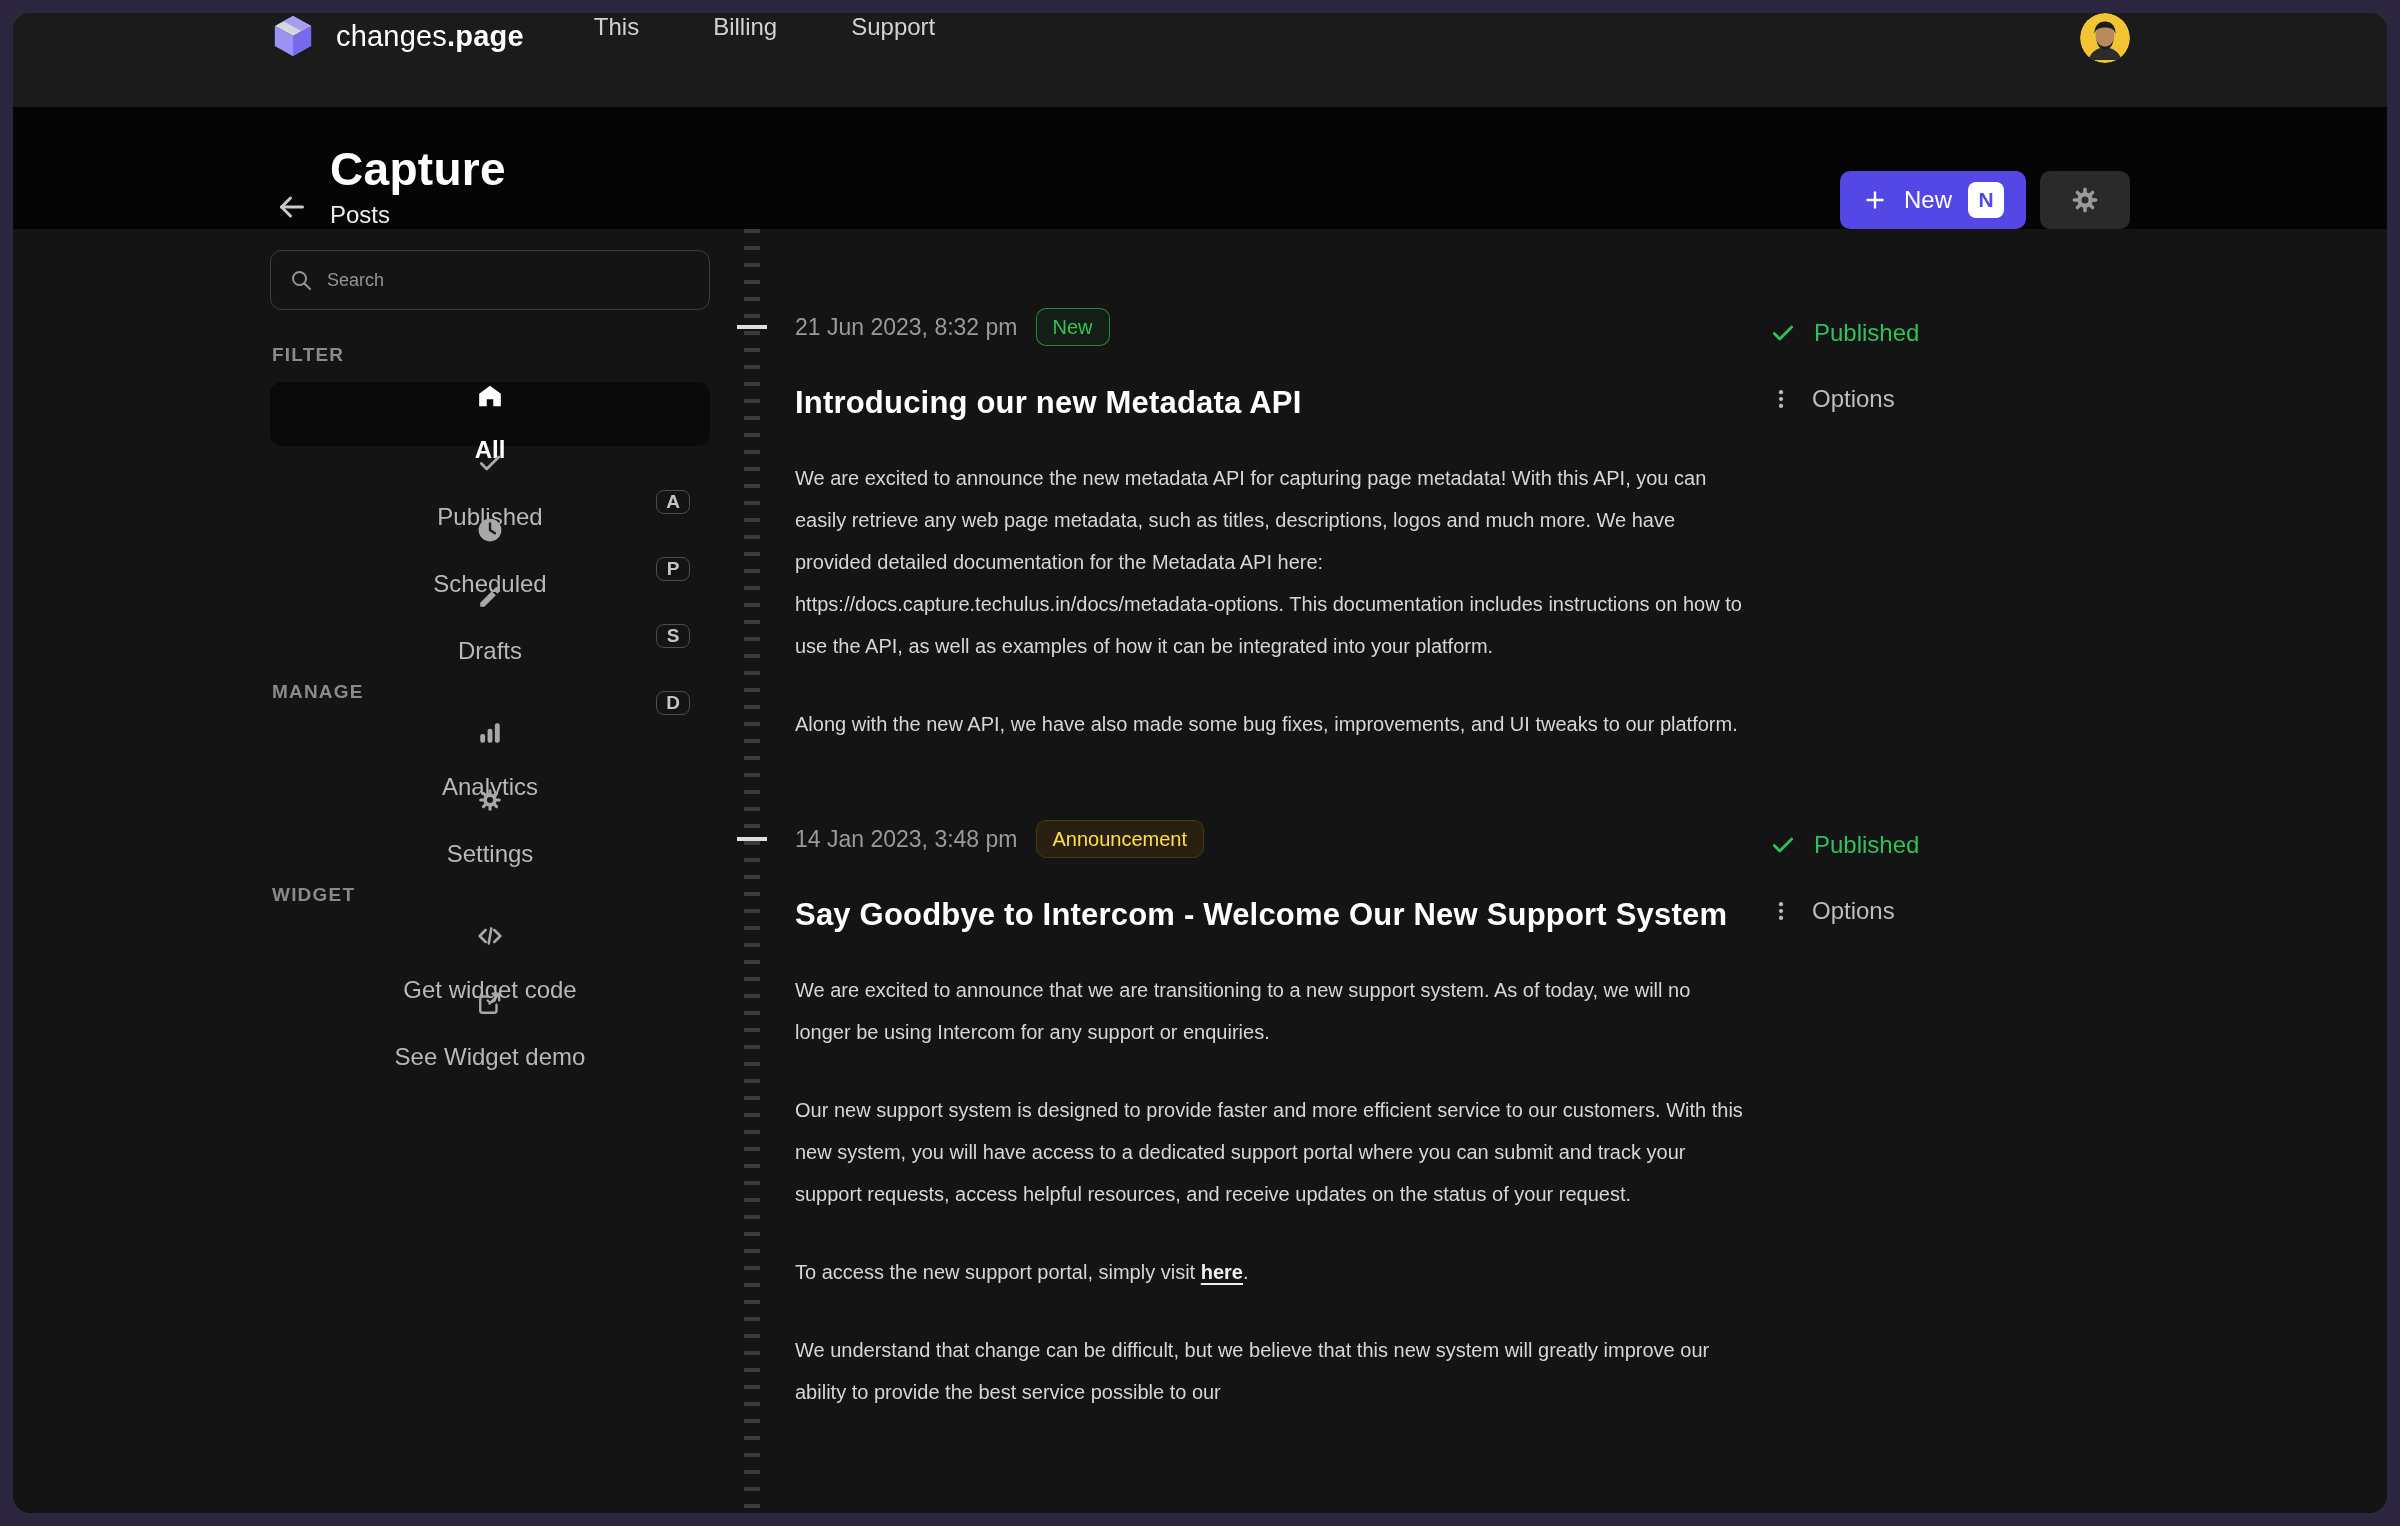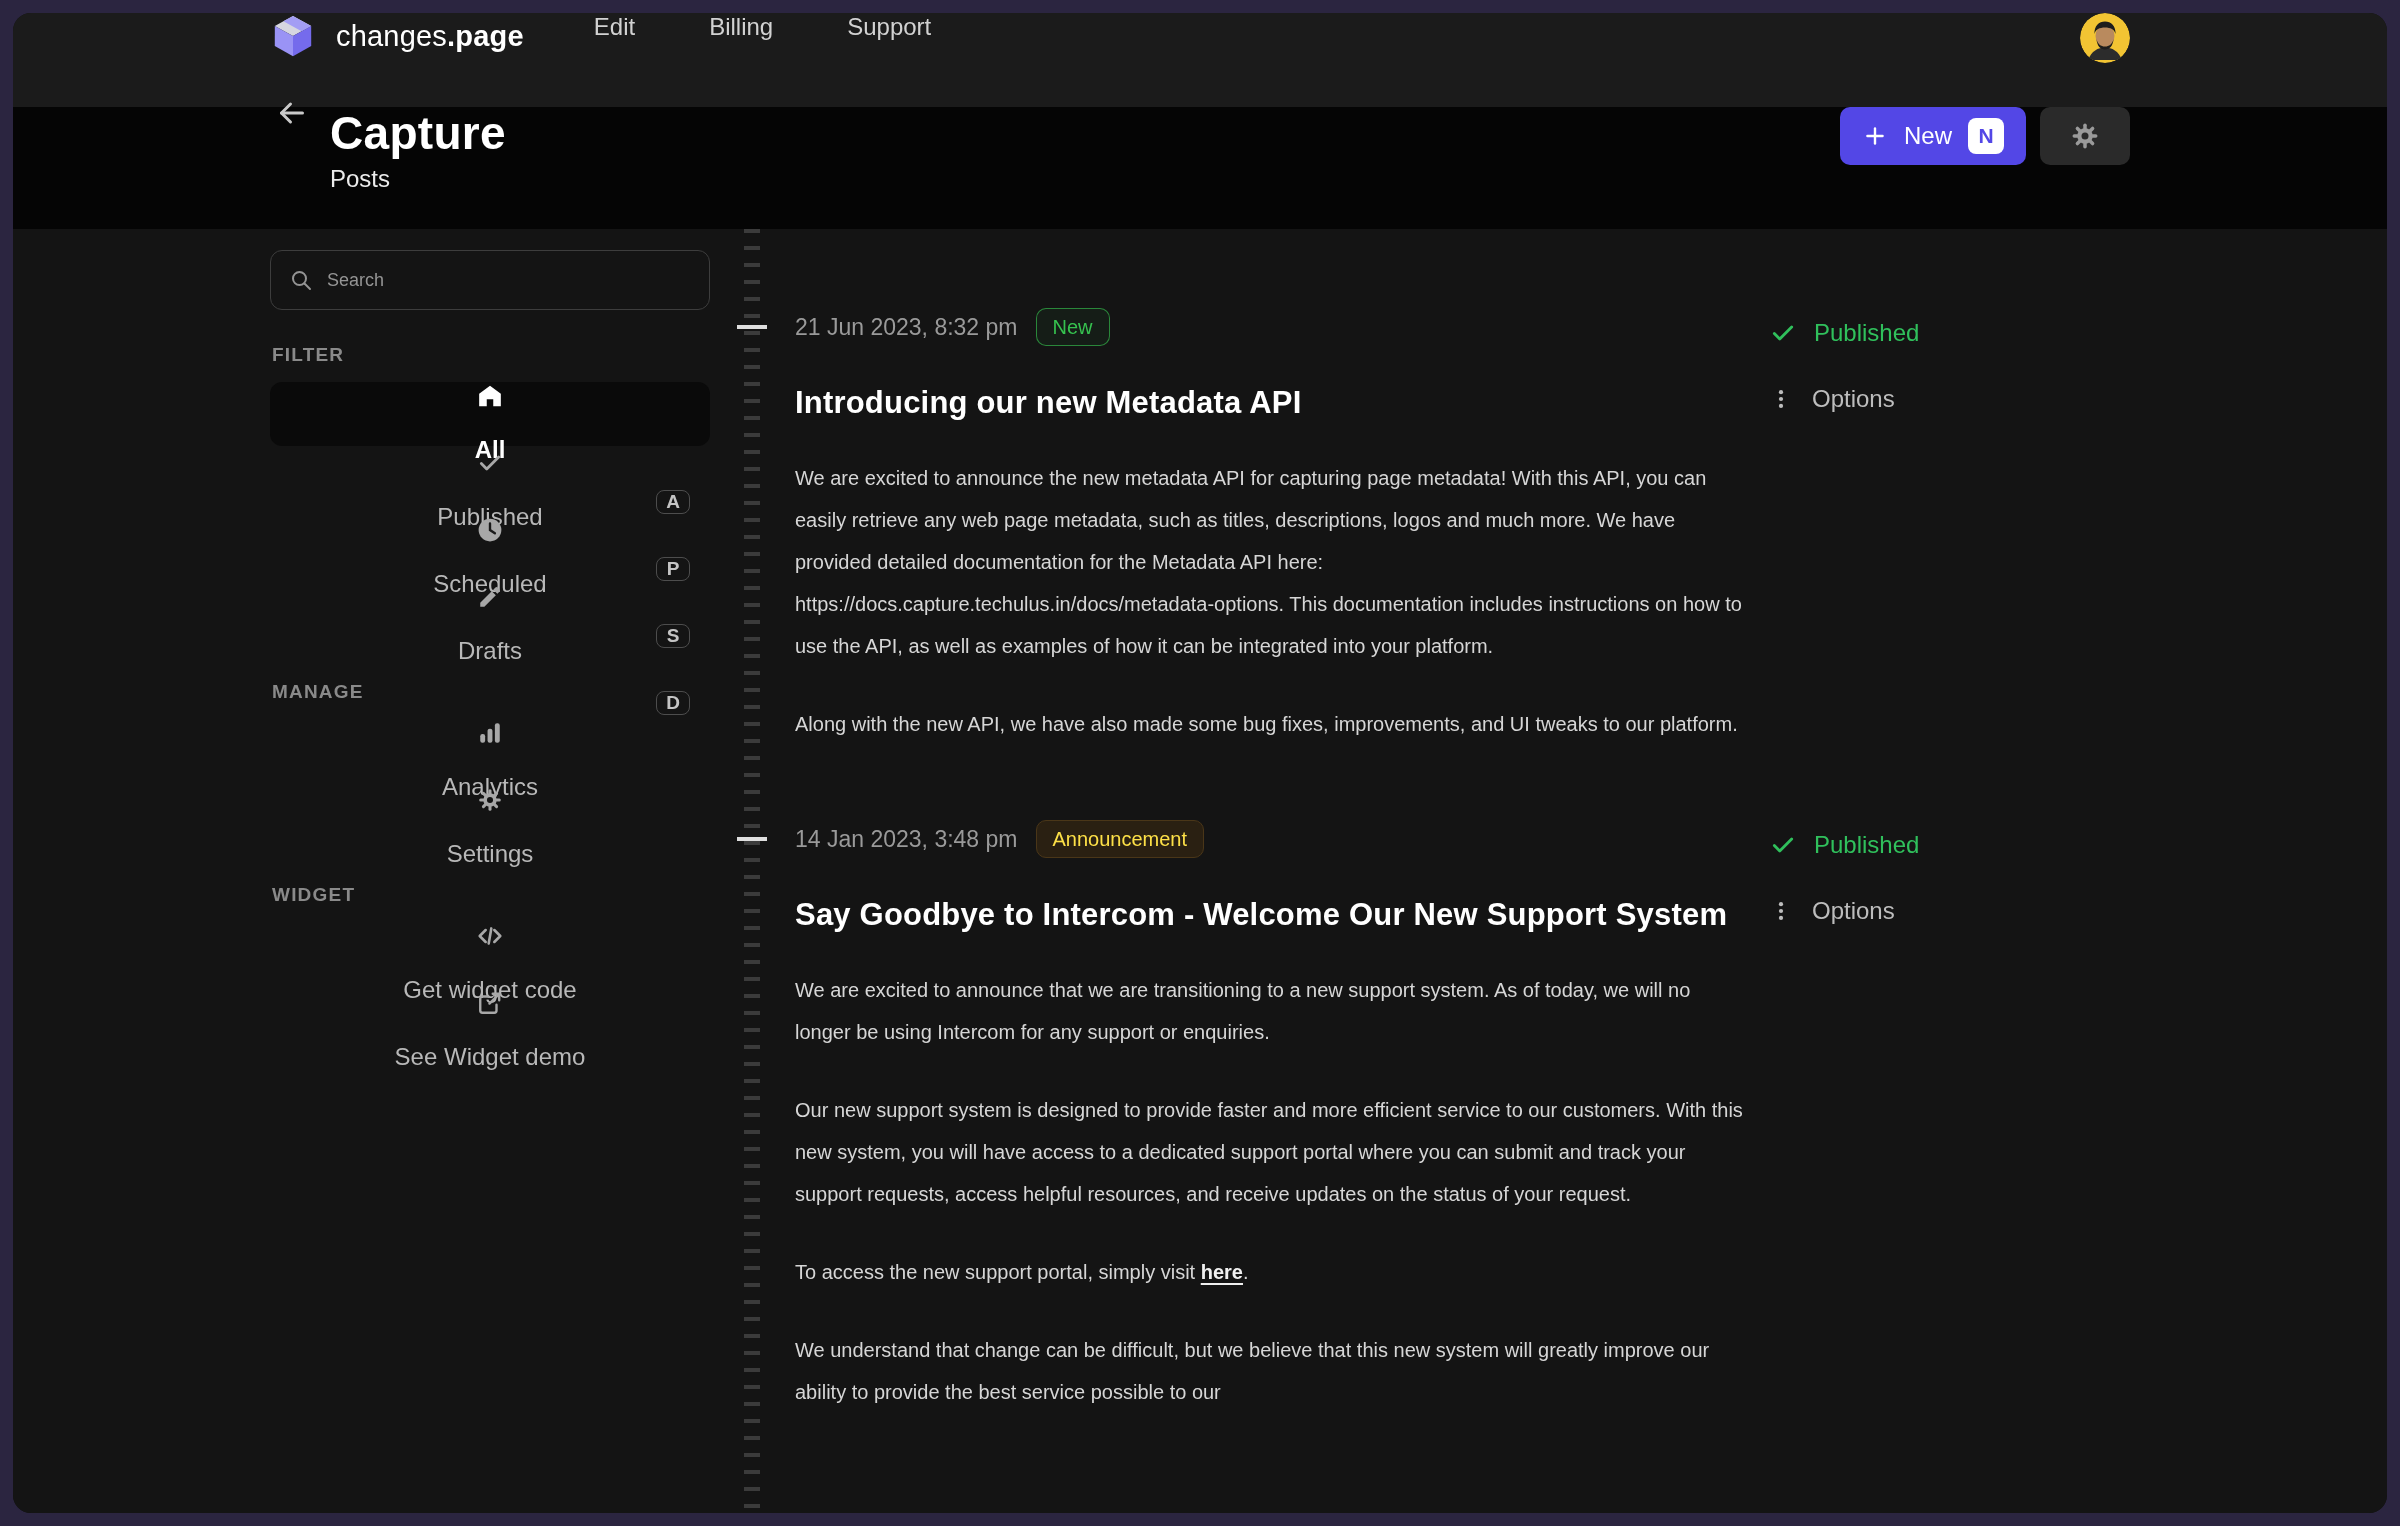--- a/index.html
+++ b/index.html
@@ -14,21 +14,21 @@
   .topnav .container { height:100%; display:flex; align-items:flex-start; }
   .brand { display:flex; align-items:center; gap:20px; cursor:pointer; }
   .brand-text { font-size:29px; color:#ffffff; font-weight:500; letter-spacing:.2px; }
   .brand-text b { font-weight:800; }
   .nav-links { display:flex; gap:74px; margin-left:70px; }
   .nav-link { font-size:24px; color:#d2d2d2; font-weight:500; cursor:pointer; }
   .avatar { margin-left:auto; width:50px; height:50px; border-radius:50%; overflow:hidden; cursor:pointer; }
 
   
   .header { height:122px; background:#050505; flex:0 0 auto; }
-  .header .container { height:100%; display:flex; align-items:flex-start; }
+  .header .container { height:100%; display:flex; align-items:flex-end; }
   .back-btn { width:44px; height:44px; display:flex; align-items:center; justify-content:center;
               color:#c9c9c9; cursor:pointer; margin-right:16px; margin-top:-16px; }
   .title-block { display:flex; flex-direction:column; }
   .page-title { font-size:46px; font-weight:800; color:#ffffff; line-height:52px; letter-spacing:.3px; }
   .page-subtitle { font-size:24px; font-weight:500; color:#ececec; margin-top:6px; }
   .header-actions { margin-left:auto; display:flex; gap:14px; align-items:center; }
   .new-btn { height:58px; padding:0 22px; background:#5347e6; border:none; border-radius:10px;
              display:flex; align-items:center; gap:16px; color:#fff; font-size:24px; font-weight:500;
              cursor:pointer; font-family:inherit; }
   .kbd-badge { width:36px; height:36px; background:#ffffff; color:#5347e6; border-radius:8px;
@@ -96,21 +96,21 @@
       <div class="brand">
         <svg width="46" height="46" viewBox="0 0 48 48">
           <polygon points="24,3 43,13.5 24,24 5,13.5" fill="#d6d6e0"></polygon>
           <polygon points="24,3 43,13.5 33,19 14,8.5" fill="#a39df4"></polygon>
           <polygon points="5,13.5 24,24 24,45 5,34.5" fill="#9a93f5"></polygon>
           <polygon points="43,13.5 43,34.5 24,45 24,24" fill="#756bec"></polygon>
         </svg>
         <span class="brand-text"><span>changes</span><b>.page</b></span>
       </div>
       <div class="nav-links">
-        <span class="nav-link">Edit</span>
+        <span class="nav-link">This</span>
         <span class="nav-link">Billing</span>
         <span class="nav-link">Support</span>
       </div>
       <div class="avatar">
         <svg width="50" height="50" viewBox="0 0 50 50">
           <circle cx="25" cy="25" r="25" fill="#f2c433"></circle>
           <path d="M8 47c3.5-9 10-12.5 17-12.5S38.5 38 42 47z" fill="#2c2c2c"></path>
           <ellipse cx="25" cy="23" rx="9.5" ry="11" fill="#b98a5e"></ellipse>
           <path d="M14.5 21c-.5-8 4.5-12.5 10.5-12.5S36 13 35.5 21c-1-4.5-5-6.5-10.5-6.5S15.5 16.5 14.5 21z" fill="#1d1d1d"></path>
           <path d="M16.5 26c.5 7 4 10.5 8.5 10.5S33 33 33.5 26c-1 5-4.5 7.5-8.5 7.5S17.5 31 16.5 26z" fill="#1d1d1d"></path>

